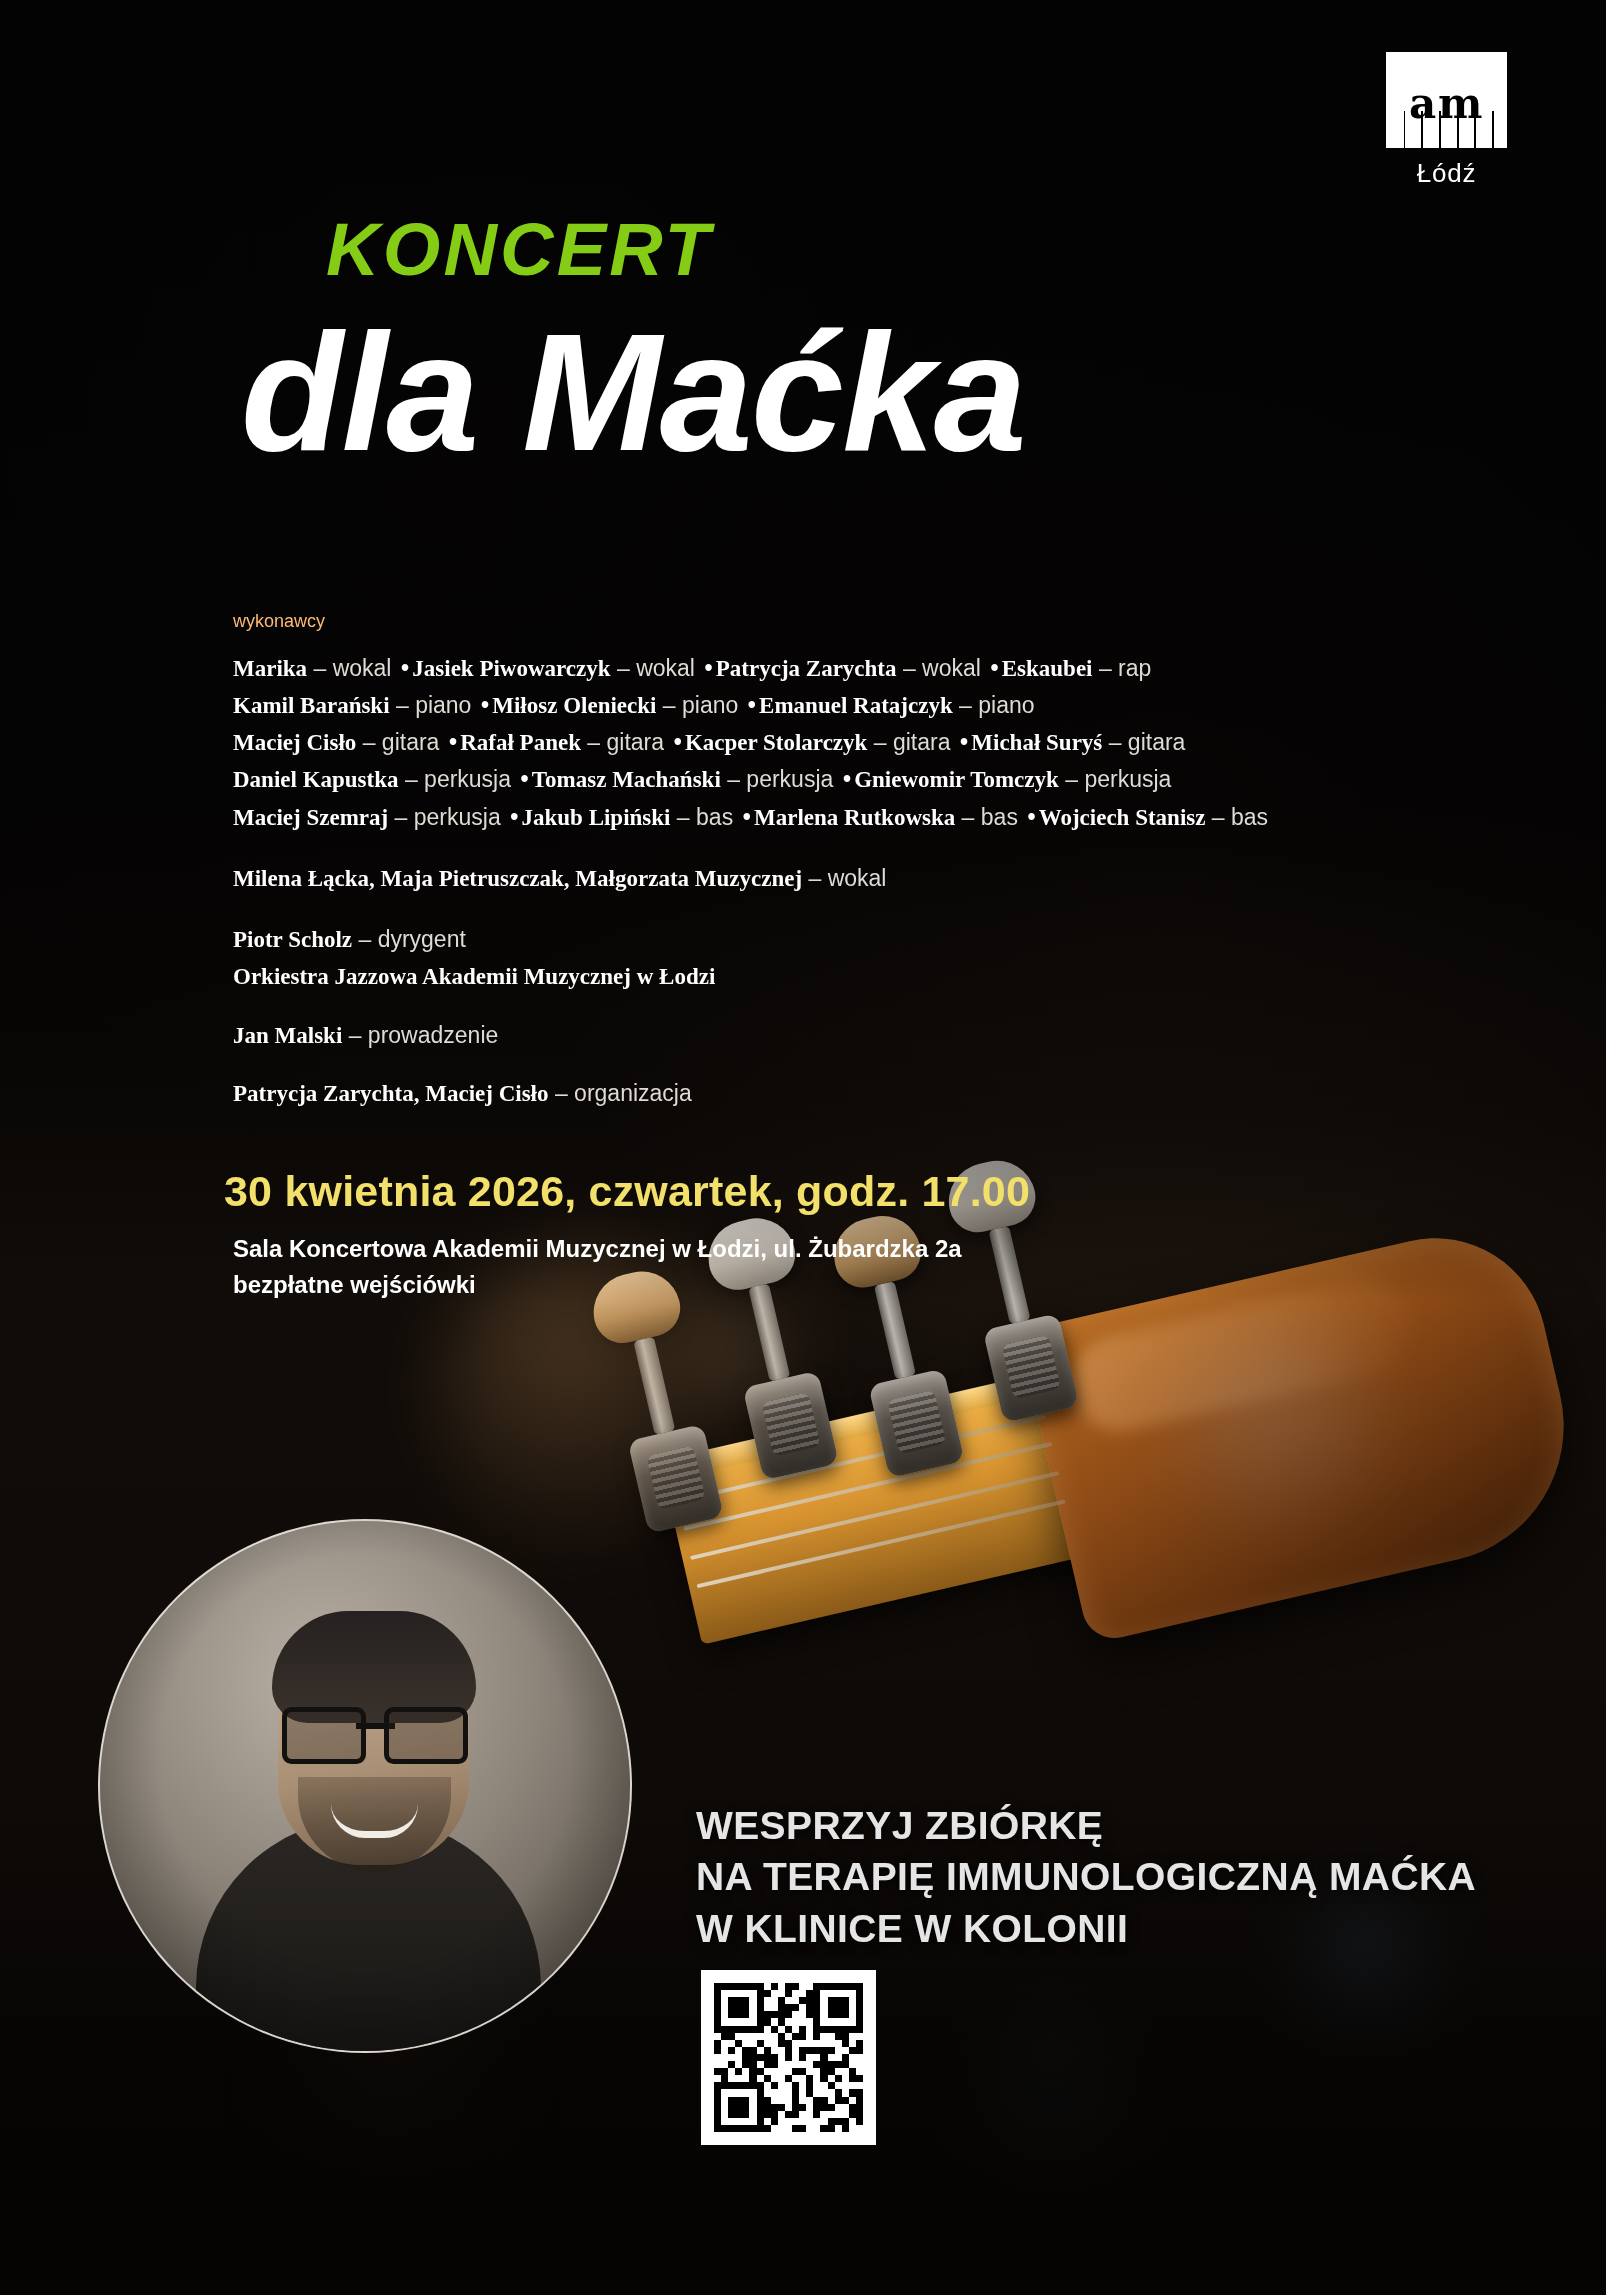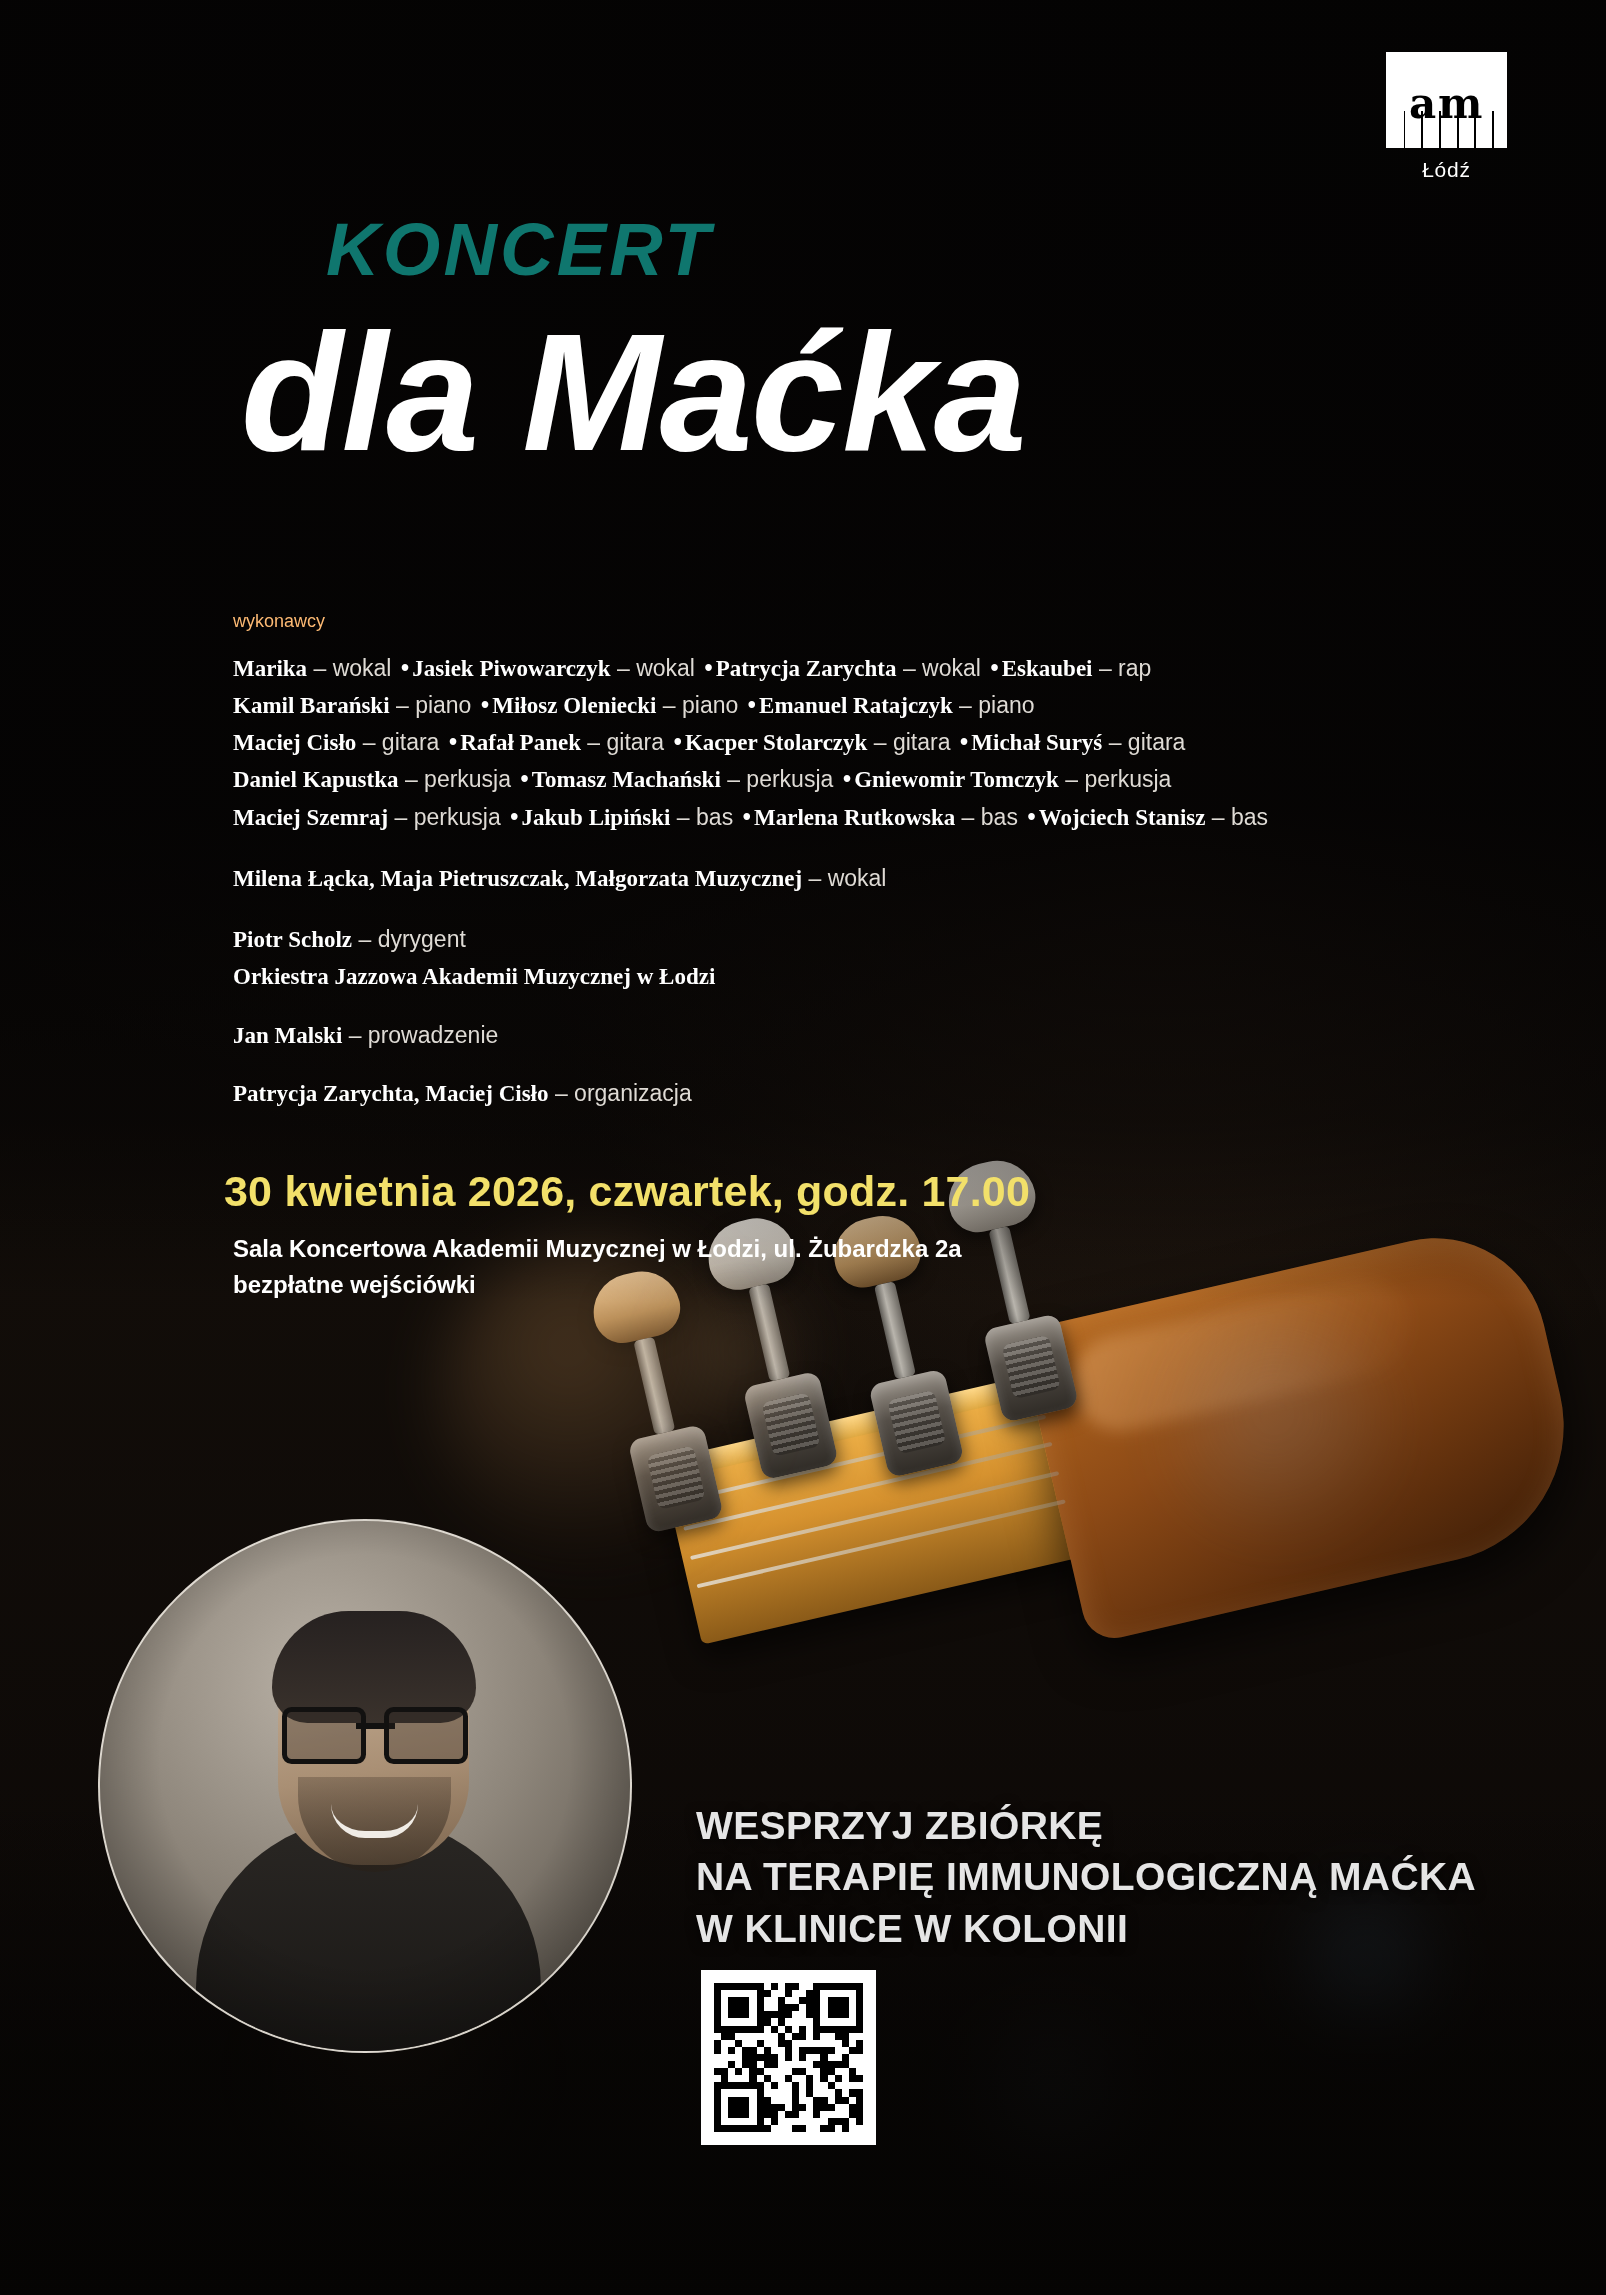--- a/index.html
+++ b/index.html
@@ -186,35 +186,35 @@
     text-align: center;
     font-family: "DejaVu Serif", serif;
     font-size: 42px;
     font-weight: 700;
     color: #000;
     letter-spacing: 1.6px;
     line-height: 1;
   }
   .logo-city {
     margin-top: 9.6px;
-    font-size: 21px;
+    font-size: 26px;
     letter-spacing: 0.8px;
     color: #ffffff;
   }
 
   
   .title-small {
     position: absolute;
     left: 326px;
     top: 207px;
     font-size: 74px;
     font-style: italic;
     font-weight: 700;
     letter-spacing: 3.2px;
-    color: #0f766e;
+    color: #84cc16;
   }
   .title-big {
     position: absolute;
     left: 241px;
     top: 305px;
     font-size: 167px;
     font-style: italic;
     font-weight: 700;
     letter-spacing: -1.6px;
     color: #ffffff;

